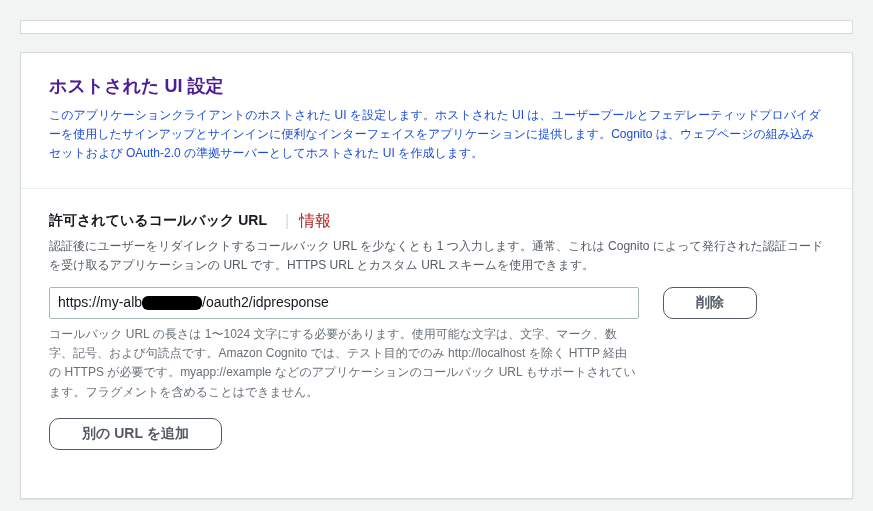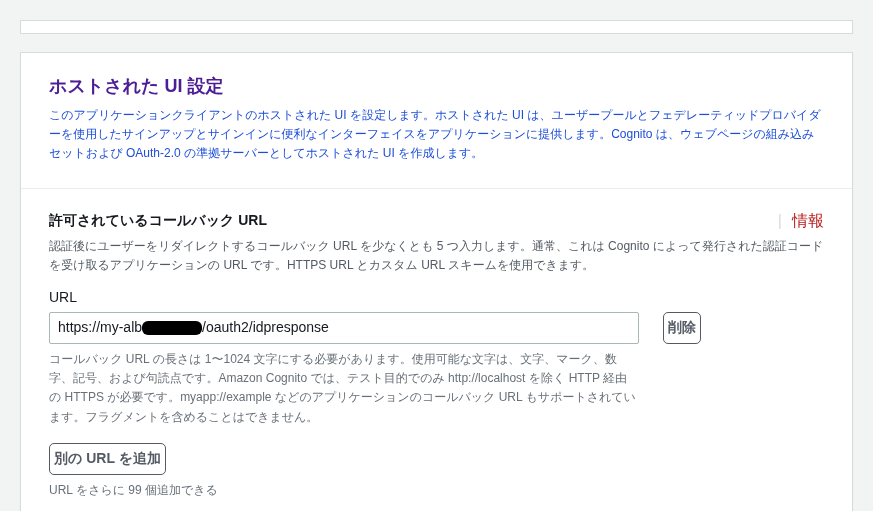--- a/index.html
+++ b/index.html
@@ -35,23 +35,22 @@
       margin-bottom: 24px;
     }
     .divider {
       border: none;
       border-top: 1px solid #eaeded;
       margin: 0 -28px 20px;
     }
     .field-header {
       display: flex;
       align-items: center;
-      gap: 12px;
+      gap: 18px;
       margin-bottom: 4px;
-      justify-content: space-between;
     }
     .field-title {
       font-size: 14px;
       font-weight: 700;
       color: #16191f;
     }
     .info-link {
       font-size: 16px;
       color: #b91c1c;
       font-weight: 400;
@@ -84,24 +83,24 @@
       height: 32px;
       border: 1px solid #aab7b8;
       border-radius: 2px;
       padding: 4px 8px;
       font-size: 14px;
       color: #16191f;
       font-family: inherit;
     }
     .btn {
       height: 32px;
-      padding: 0 4px;
+      padding: 0 32px;
       background: #fff;
       border: 1px solid #545b64;
-      border-radius: 5px;
+      border-radius: 10px;
       font-size: 14px;
       font-weight: 700;
       color: #545b64;
       cursor: pointer;
       font-family: inherit;
     }
     .help {
       font-size: 12px;
       color: #687078;
       line-height: 1.6;
@@ -143,34 +142,32 @@
   <h2 class="section-title">ホストされた UI 設定</h2>
   <p class="section-desc">このアプリケーションクライアントのホストされた UI を設定します。ホストされた UI は、ユーザープールとフェデレーティッドプロバイダーを使用したサインアップとサインインに便利なインターフェイスをアプリケーションに提供します。Cognito は、ウェブページの組み込みセットおよび OAuth-2.0 の準拠サーバーとしてホストされた UI を作成します。</p>
 
   <hr class="divider">
 
   <div class="field-block">
     <div class="field-header">
       <span class="field-title">許可されているコールバック URL</span>
       <span class="info-link">情報</span>
     </div>
-    <p class="field-desc">認証後にユーザーをリダイレクトするコールバック URL を少なくとも 5 つ入力します。通常、これは Cognito によって発行された認証コードを受け取るアプリケーションの URL です。HTTPS URL とカスタム URL スキームを使用できます。</p>
+    <p class="field-desc">認証後にユーザーをリダイレクトするコールバック URL を少なくとも 1 つ入力します。通常、これは Cognito によって発行された認証コードを受け取るアプリケーションの URL です。HTTPS URL とカスタム URL スキームを使用できます。</p>
 
-    <div class="label">URL</div>
 
     <div class="row">
       <div class="url-input" style="display:flex;align-items:center;gap:0;">
         <span>https://my-alb</span>
           <span class="redacted"></span>
           <span>/oauth2/idpresponse</span>
       </div>
       <button class="btn">削除</button>
     </div>
 
     <p class="help">コールバック URL の長さは 1〜1024 文字にする必要があります。使用可能な文字は、文字、マーク、数字、記号、および句読点です。Amazon Cognito では、テスト目的でのみ http://localhost を除く HTTP 経由の HTTPS が必要です。myapp://example などのアプリケーションのコールバック URL もサポートされています。フラグメントを含めることはできません。</p>
 
     <div class="add-row">
       <button class="btn">別の URL を追加</button>
     </div>
-    <div class="small">URL をさらに 99 個追加できる</div>
   </div>
 
 </div>
 
 </body></html>

